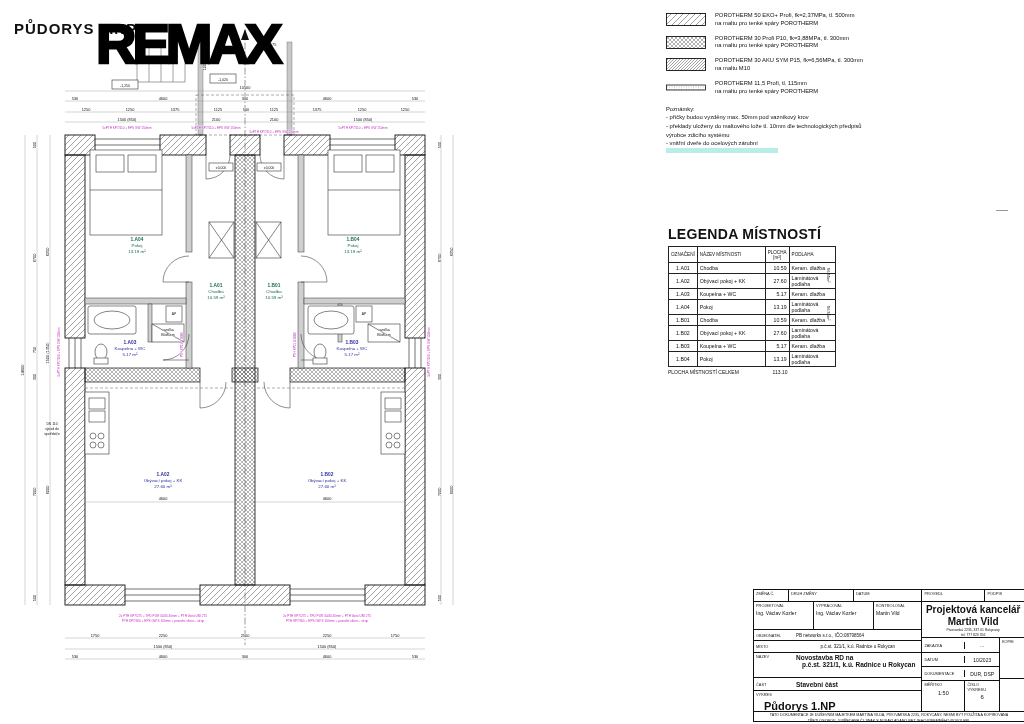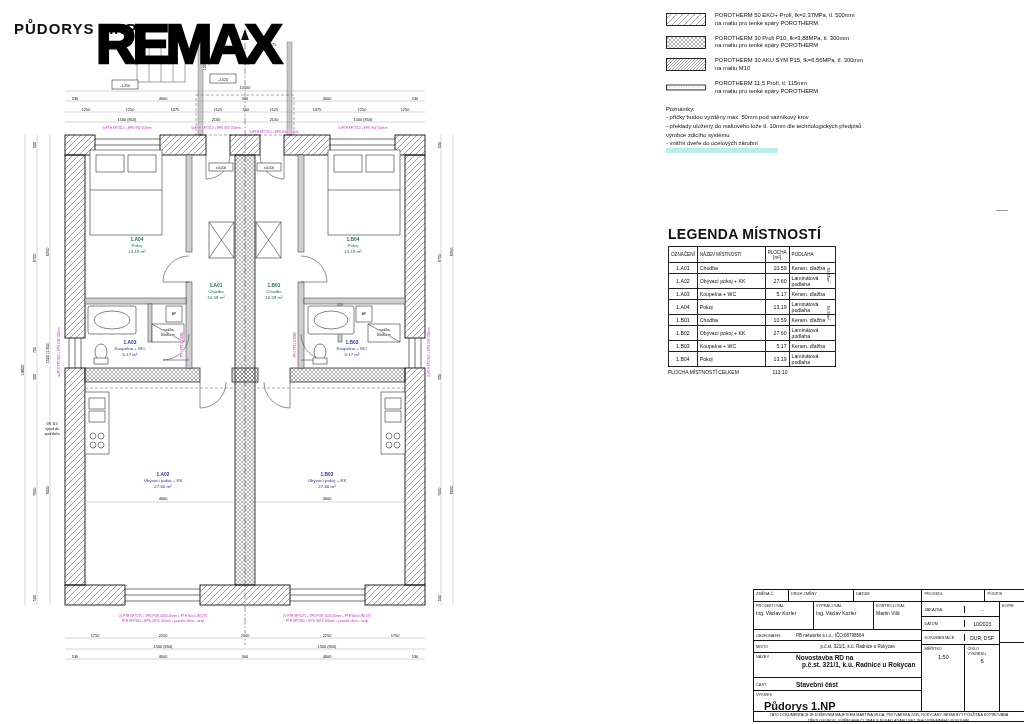--- a/index.html
+++ b/index.html
@@ -537,20 +537,26 @@
         <div class="row" style="height:20px;border-bottom:none;display:block;">
           <div class="lbl" style="padding:1px 2px">VÝKRES</div>
           <div class="vykres-big">Půdorys 1.NP</div>
         </div>
       </div>
       <div class="tb-right">
         <div class="row" style="height:11px;">
           <div class="cell lbl" style="width:58px">PROVEDL</div>
           <div class="cell lbl" style="flex:1">PODPIS</div>
         </div>
+        <div class="row office" style="height:31px;display:block;">
+          <div class="big">Projektová kancelář</div>
+          <div class="big">Martin Vild</div>
+          <div class="adr">Pivovarská 2235, 337 01 Rokycany</div>
+          <div class="adr">tel. 777 823 556</div>
+        </div>
         <div style="display:flex;flex:1;">
           <div style="flex:1;display:flex;flex-direction:column;border-right:0.6px solid #111;">
             <div class="row" style="height:14px;align-items:center;">
               <div class="cell lbl" style="width:38px">ZAKÁZKA</div>
               <div class="cell" style="flex:1;font-size:5px;text-align:center">...</div>
             </div>
             <div class="row" style="height:13px;align-items:center;">
               <div class="cell lbl" style="width:38px">DATUM</div>
               <div class="cell" style="flex:1;font-size:5px;text-align:center">10/2023</div>
             </div>

